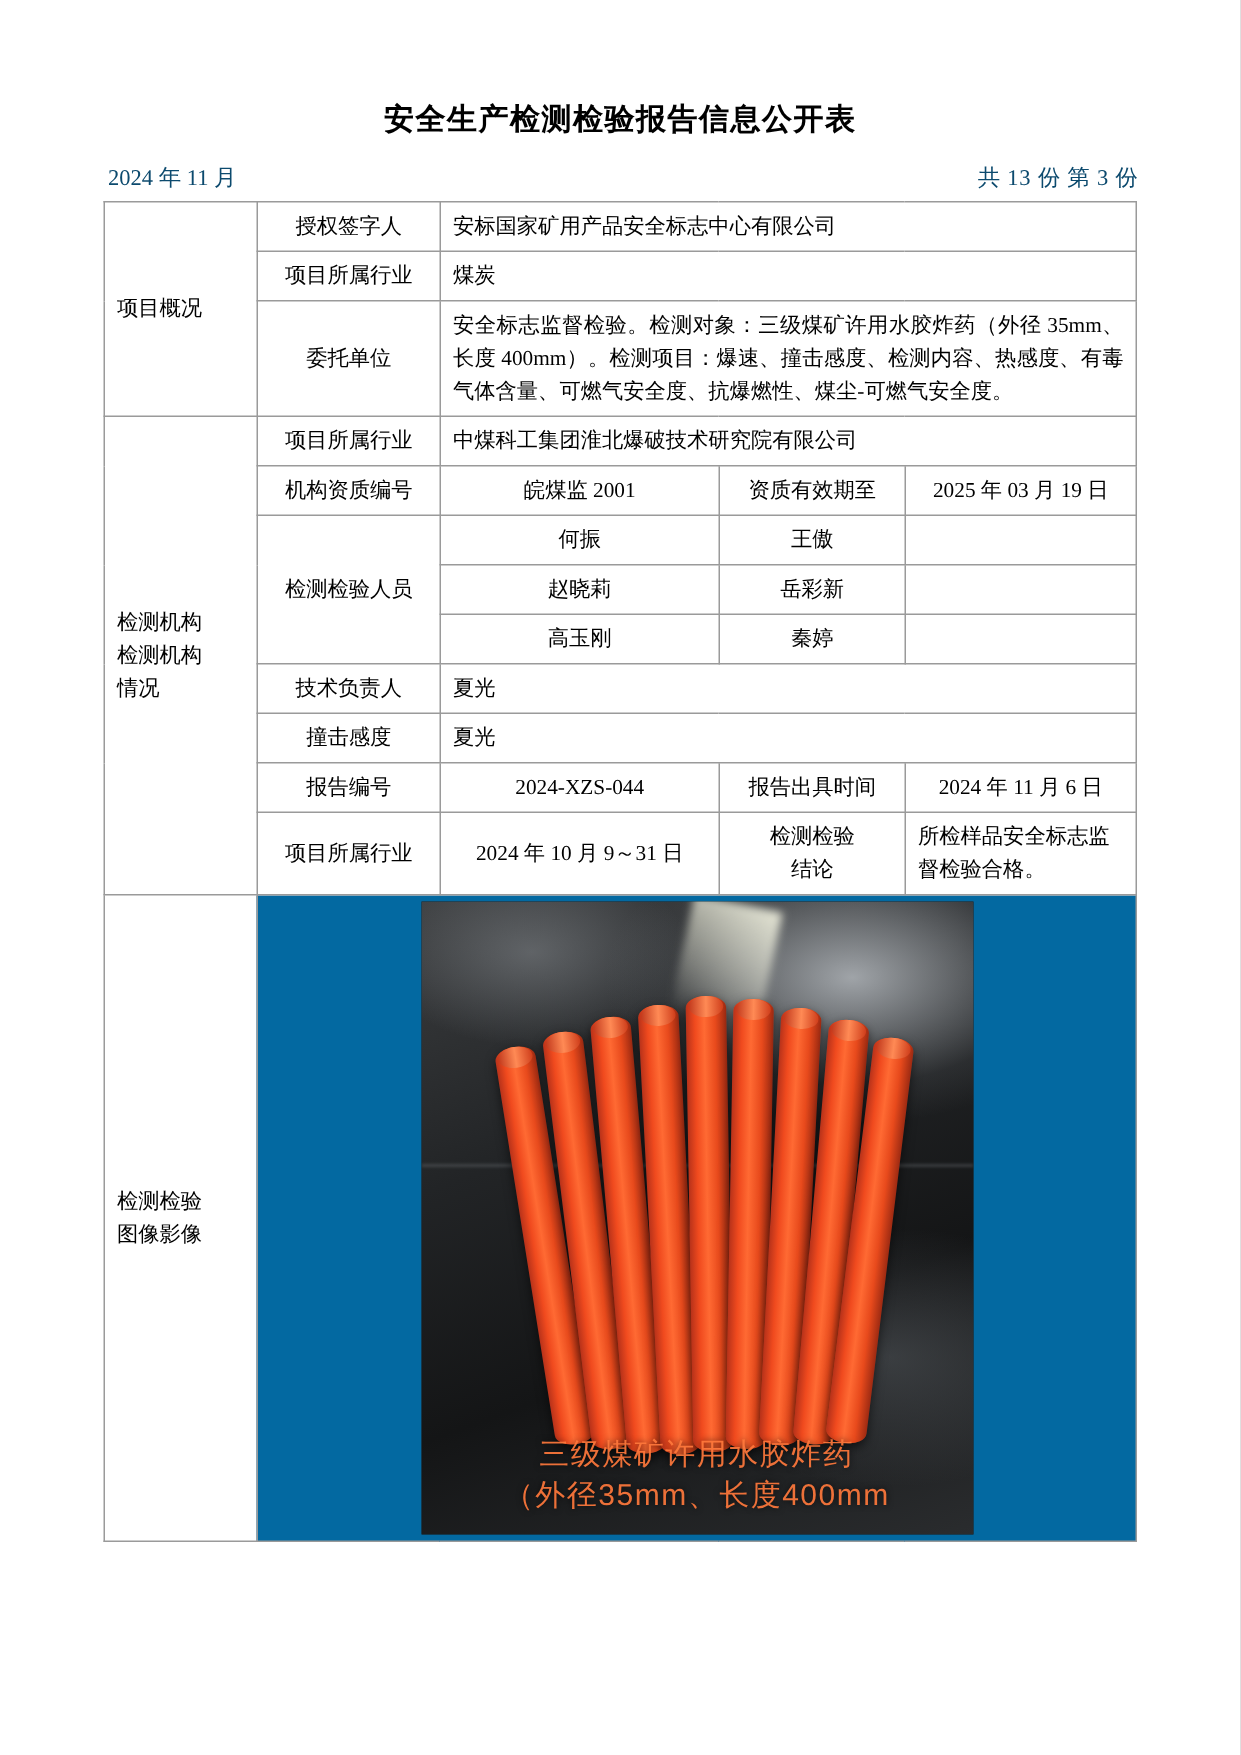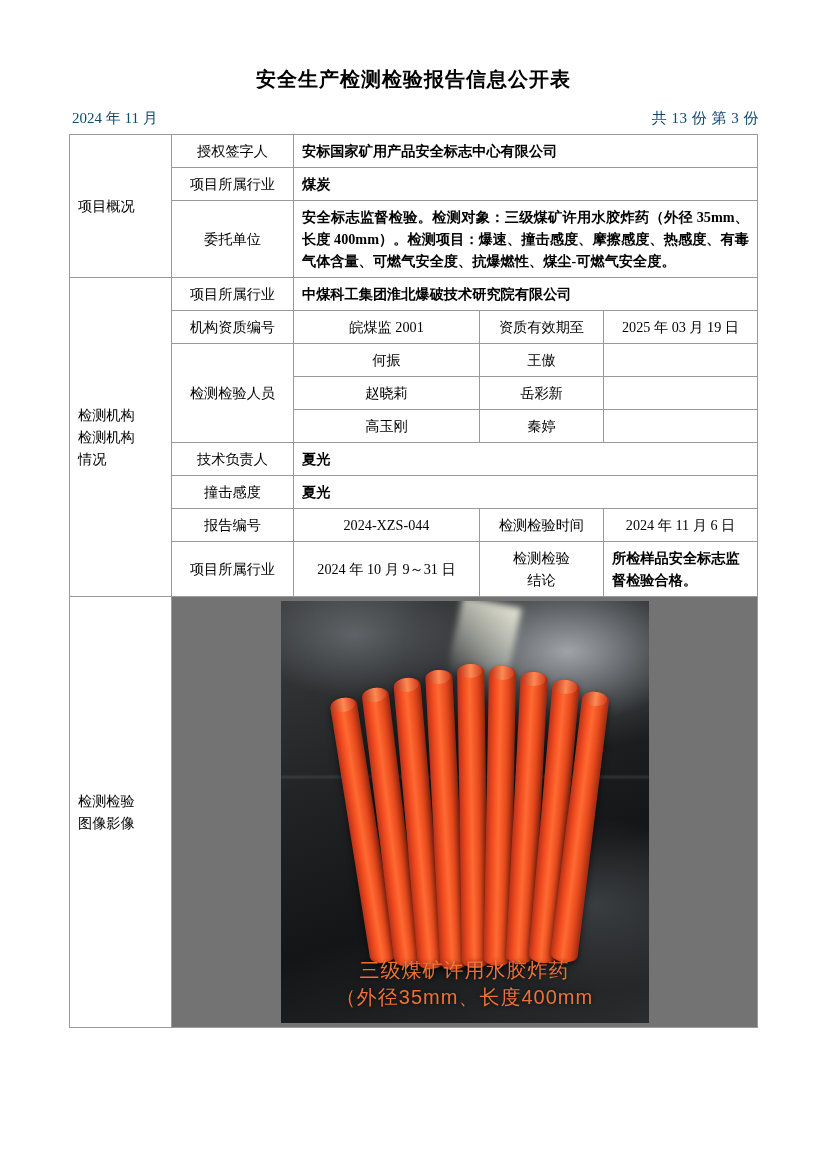--- a/index.html
+++ b/index.html
@@ -52,35 +52,34 @@
     padding: 5px 8px;
     font-size: 14.2px;
     line-height: 1.55;
     vertical-align: middle;
   }
   td.lbl-center {
     text-align: center;
   }
   td.cell-left {
     text-align: left;
-    font-weight: bold;
   }
   td.section {
     text-align: left;
     font-size: 14.5px;
     line-height: 1.7;
   }
   td.content-block {
     text-align: justify;
     line-height: 1.62;
   }
   .img-cell {
     padding: 0 !important;
     height: 430px;
-    background: #737373;
+    background: #0369a1;
     text-align: center;
     vertical-align: middle;
   }
   .photo {
     width: 368px;
     height: 422px;
     margin: 4px auto;
     position: relative;
     overflow: hidden;
     background: #1b1b1b;
@@ -179,21 +178,21 @@
         <td class="section" rowspan="3">项目概况</td>
         <td class="lbl-center">授权签字人</td>
         <td class="cell-left" colspan="3">安标国家矿用产品安全标志中心有限公司</td>
       </tr>
       <tr>
         <td class="lbl-center">项目所属行业</td>
         <td class="cell-left" colspan="3">煤炭</td>
       </tr>
       <tr>
         <td class="lbl-center">委托单位</td>
-        <td class="cell-left content-block" colspan="3">安全标志监督检验。检测对象：三级煤矿许用水胶炸药（外径 35mm、长度 400mm）。检测项目：爆速、撞击感度、摩擦感度、热感度、有毒气体含量、可燃气安全度、抗爆燃性、煤尘-可燃气安全度。</td>
+        <td class="cell-left content-block" colspan="3">安全标志监督检验。检测对象：三级煤矿许用水胶炸药（外径 35mm、长度 400mm）。检测项目：爆速、撞击感度、检测内容、热感度、有毒气体含量、可燃气安全度、抗爆燃性、煤尘-可燃气安全度。</td>
       </tr>
 
       <tr>
         <td class="section" rowspan="9">
           <div>检测机构</div>
           <div>检测机构</div>
           <div>情况</div>
         </td>
         <td class="lbl-center">项目所属行业</td>
         <td class="cell-left" colspan="3">中煤科工集团淮北爆破技术研究院有限公司</td>
@@ -224,21 +223,21 @@
         <td class="lbl-center">技术负责人</td>
         <td class="cell-left" colspan="3">夏光</td>
       </tr>
       <tr>
         <td class="lbl-center">撞击感度</td>
         <td class="cell-left" colspan="3">夏光</td>
       </tr>
       <tr>
         <td class="lbl-center">报告编号</td>
         <td class="lbl-center">2024-XZS-044</td>
-        <td class="lbl-center">检测检验时间</td>
+        <td class="lbl-center">报告出具时间</td>
         <td class="lbl-center">2024 年 11 月 6 日</td>
       </tr>
       <tr>
         <td class="lbl-center">项目所属行业</td>
         <td class="lbl-center">2024 年 10 月 9～31 日</td>
         <td class="lbl-center">
           <div>检测检验</div>
           <div>结论</div>
         </td>
         <td class="cell-left">所检样品安全标志监督检验合格。</td>

